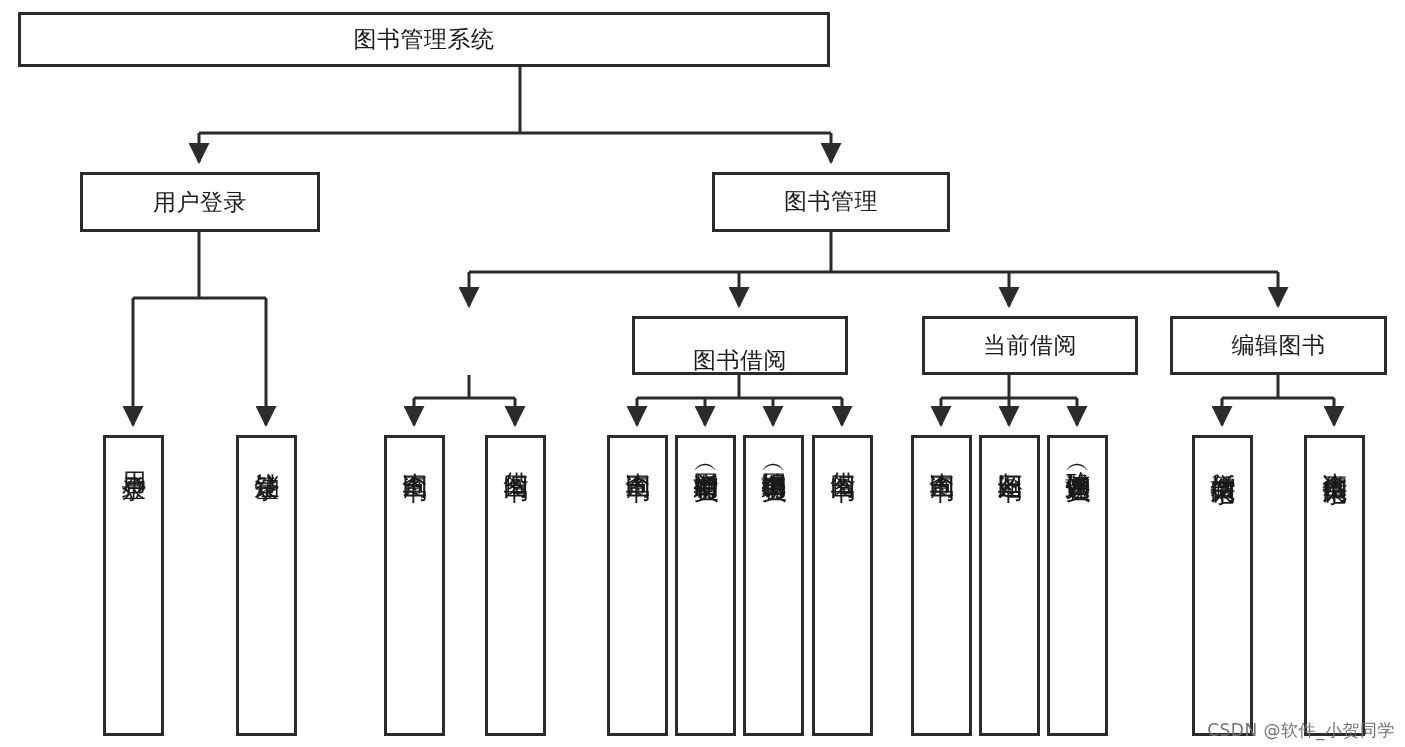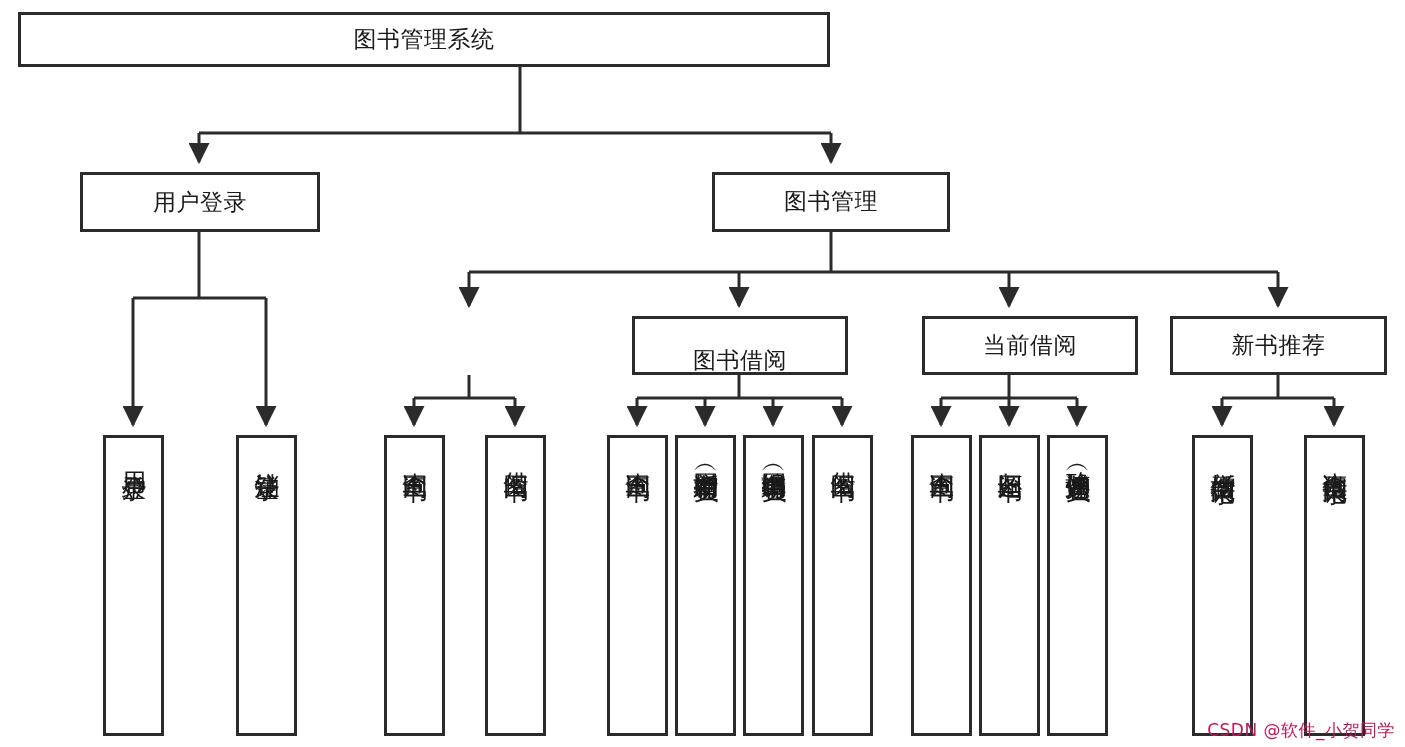--- a/index.html
+++ b/index.html
@@ -65,21 +65,21 @@
   }
   .node.vert.tall-text .node-label {
     font-size: 25px;
     letter-spacing: 1px;
   }
   .watermark {
     position: absolute;
     right: 10px;
     bottom: 5px;
     font-size: 17px;
-    color: #be185d;
+    color: #737373;
     white-space: nowrap;
     letter-spacing: 0.5px;
   }
 </style>
 </head>
 <body>
 
 <div id="canvas">
 
   <svg class="connectors" viewBox="0 0 1405 747" xmlns="http://www.w3.org/2000/svg">
@@ -143,21 +143,21 @@
     <span class="node-label">图书管理</span>
   </div>
 
   <div class="node horiz" style="left:632px; top:316px; width:216px; height:59px;align-items:flex-end;">
     <span class="node-label">图书借阅</span>
   </div>
   <div class="node horiz" style="left:922px; top:316px; width:216px; height:59px;">
     <span class="node-label">当前借阅</span>
   </div>
   <div class="node horiz" style="left:1170px; top:316px; width:217px; height:59px;">
-    <span class="node-label">新书推荐</span>
+    <span class="node-label">编辑图书</span>
   </div>
 
   <div class="node vert" style="left:103px; top:435px; width:61px; height:301px;">
     <span class="node-label">用户登录</span>
   </div>
   <div class="node vert" style="left:236px; top:435px; width:61px; height:301px;">
     <span class="node-label">注销登录</span>
   </div>
 
   <div class="node vert" style="left:384px; top:435px; width:61px; height:301px;">

